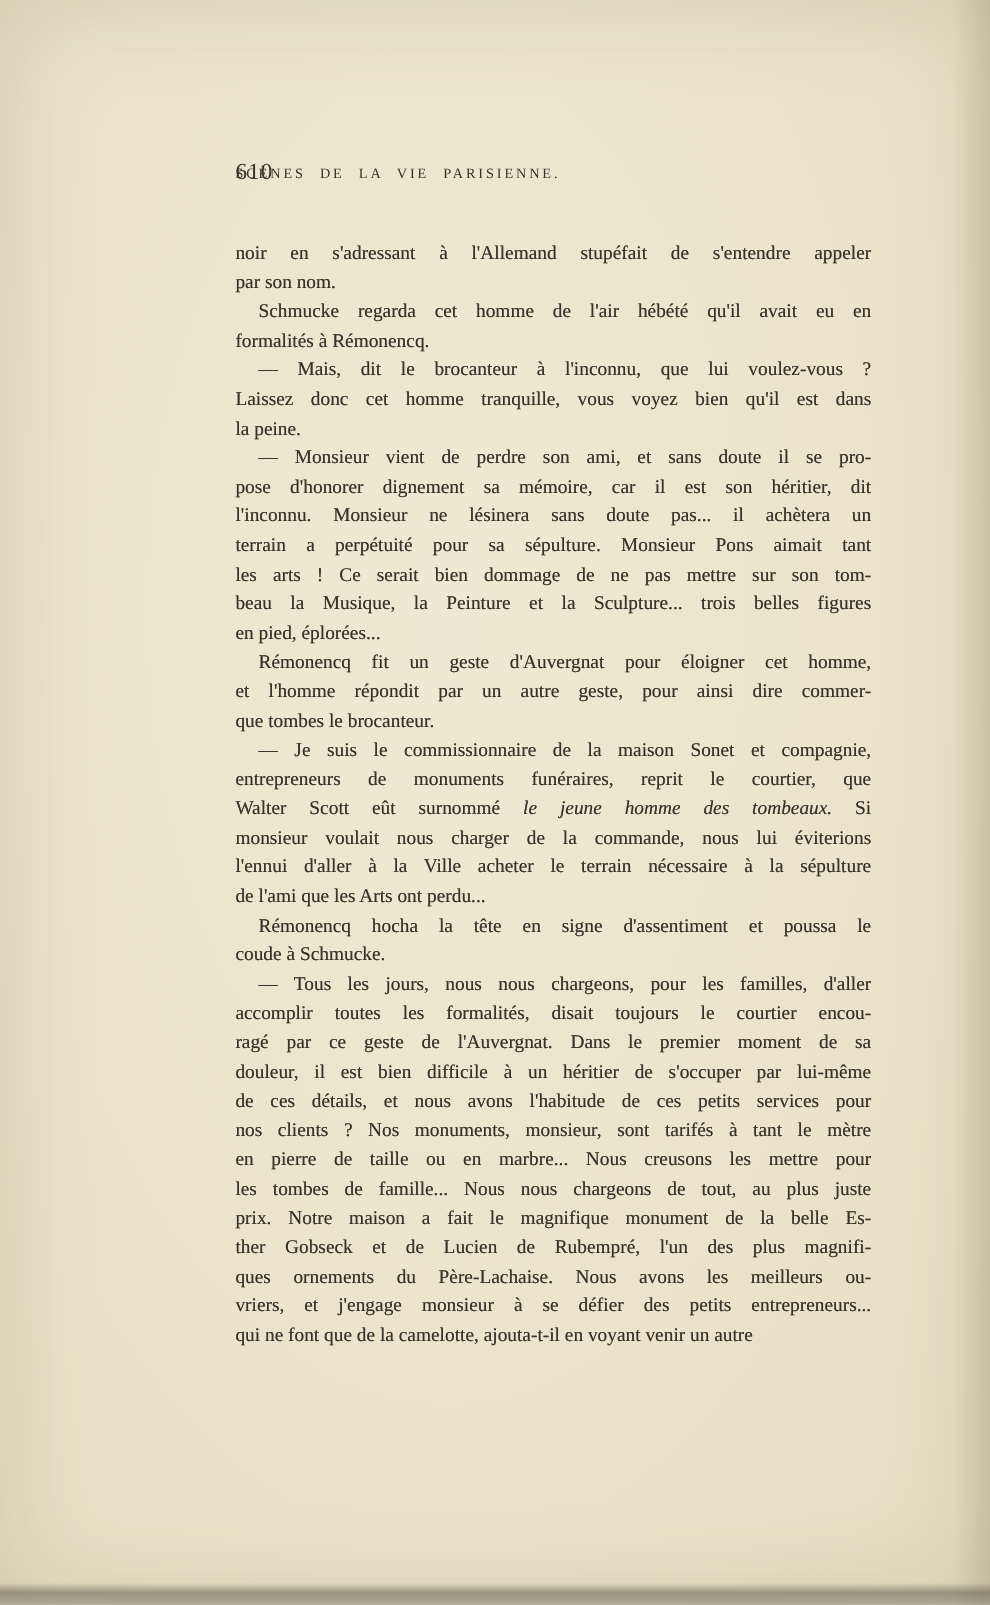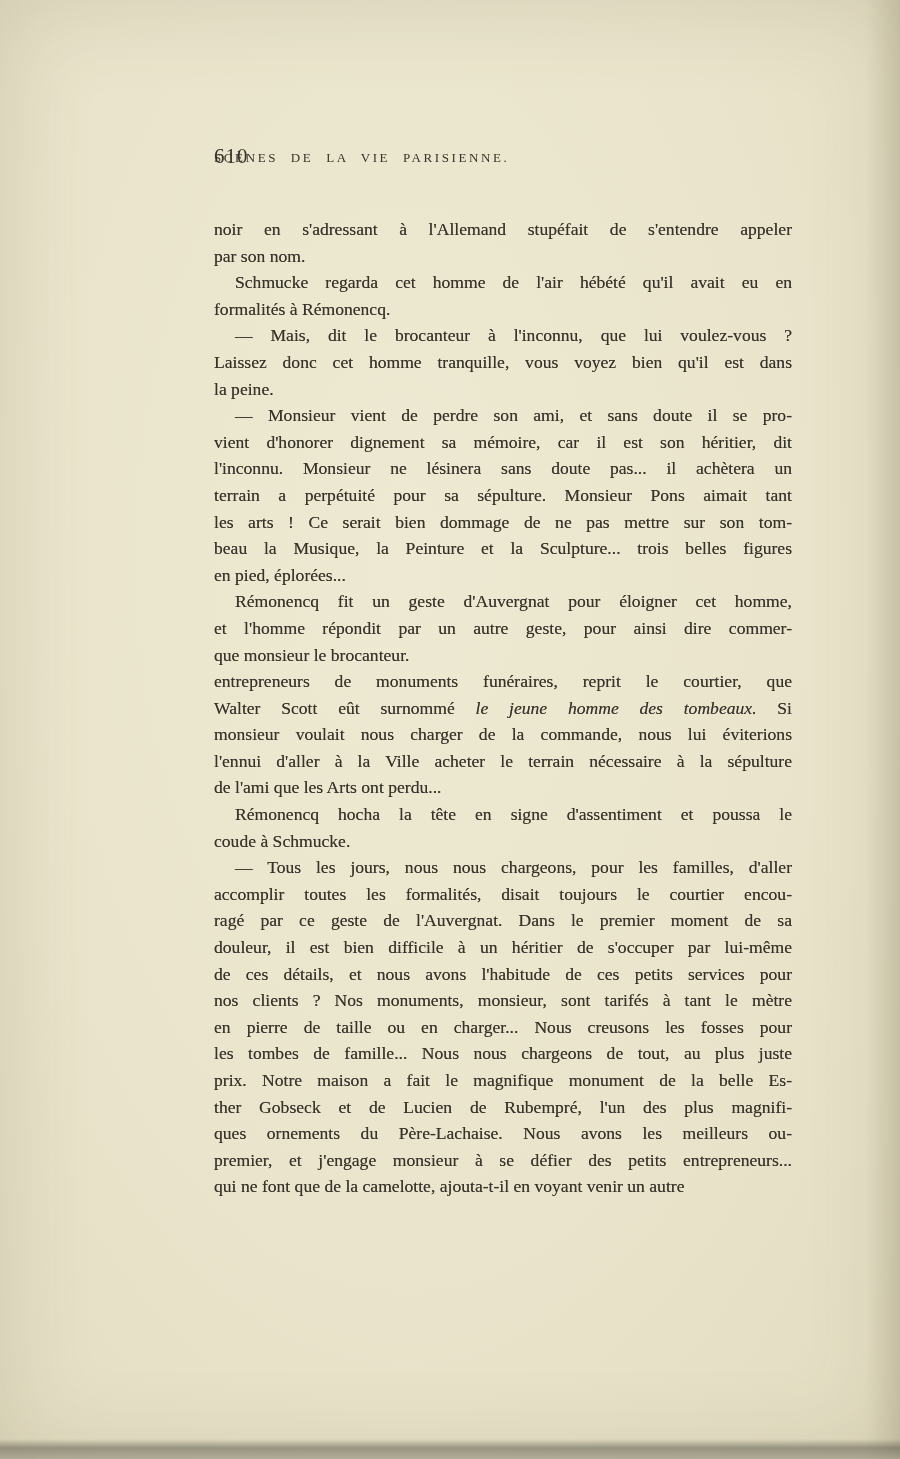--- a/index.html
+++ b/index.html
@@ -103,55 +103,56 @@
           <div class="tline first">Schmucke regarda cet homme de l'air hébété qu'il avait eu en</div>
           <div class="tline last">formalités à Rémonencq.</div>
         </div>
         <div class="para">
           <div class="tline first">— Mais, dit le brocanteur à l'inconnu, que lui voulez-vous ?</div>
           <div class="tline">Laissez donc cet homme tranquille, vous voyez bien qu'il est dans</div>
           <div class="tline last">la peine.</div>
         </div>
         <div class="para">
           <div class="tline first">— Monsieur vient de perdre son ami, et sans doute il se pro-</div>
-          <div class="tline">vient d'honorer dignement sa mémoire, car il est son héritier, dit</div>
+          <div class="tline">pose d'honorer dignement sa mémoire, car il est son héritier, dit</div>
           <div class="tline">l'inconnu. Monsieur ne lésinera sans doute pas... il achètera un</div>
           <div class="tline">terrain a perpétuité pour sa sépulture. Monsieur Pons aimait tant</div>
           <div class="tline">les arts ! Ce serait bien dommage de ne pas mettre sur son tom-</div>
           <div class="tline">beau la Musique, la Peinture et la Sculpture... trois belles figures</div>
           <div class="tline last">en pied, éplorées...</div>
         </div>
         <div class="para">
           <div class="tline first">Rémonencq fit un geste d'Auvergnat pour éloigner cet homme,</div>
           <div class="tline">et l'homme répondit par un autre geste, pour ainsi dire commer-</div>
-          <div class="tline last">que monsieur le brocanteur.</div>
+          <div class="tline last">que tombes le brocanteur.</div>
         </div>
         <div class="para">
+          <div class="tline first">— Je suis le commissionnaire de la maison Sonet et compagnie,</div>
           <div class="tline">entrepreneurs de monuments funéraires, reprit le courtier, que</div>
           <div class="tline"><span>Walter Scott eût surnommé </span><i>le jeune homme des tombeaux.</i><span> Si</span></div>
           <div class="tline">monsieur voulait nous charger de la commande, nous lui éviterions</div>
           <div class="tline">l'ennui d'aller à la Ville acheter le terrain nécessaire à la sépulture</div>
           <div class="tline last">de l'ami que les Arts ont perdu...</div>
         </div>
         <div class="para">
           <div class="tline first">Rémonencq hocha la tête en signe d'assentiment et poussa le</div>
           <div class="tline last">coude à Schmucke.</div>
         </div>
         <div class="para">
           <div class="tline first">— Tous les jours, nous nous chargeons, pour les familles, d'aller</div>
           <div class="tline">accomplir toutes les formalités, disait toujours le courtier encou-</div>
           <div class="tline">ragé par ce geste de l'Auvergnat. Dans le premier moment de sa</div>
           <div class="tline">douleur, il est bien difficile à un héritier de s'occuper par lui-même</div>
           <div class="tline">de ces détails, et nous avons l'habitude de ces petits services pour</div>
           <div class="tline">nos clients ? Nos monuments, monsieur, sont tarifés à tant le mètre</div>
-          <div class="tline">en pierre de taille ou en charger... Nous creusons les fosses pour</div>
+          <div class="tline">en pierre de taille ou en marbre... Nous creusons les mettre pour</div>
           <div class="tline">les tombes de famille... Nous nous chargeons de tout, au plus juste</div>
           <div class="tline">prix. Notre maison a fait le magnifique monument de la belle Es-</div>
           <div class="tline">ther Gobseck et de Lucien de Rubempré, l'un des plus magnifi-</div>
           <div class="tline">ques ornements du Père-Lachaise. Nous avons les meilleurs ou-</div>
-          <div class="tline">premier, et j'engage monsieur à se défier des petits entrepreneurs...</div>
+          <div class="tline">vriers, et j'engage monsieur à se défier des petits entrepreneurs...</div>
           <div class="tline last">qui ne font que de la camelotte, ajouta-t-il en voyant venir un autre</div>
         </div>
       </div>
   </div>
   <div class="right-edge"></div>
   <div class="bottom-edge"></div>
 </div>
 
 </body></html>

